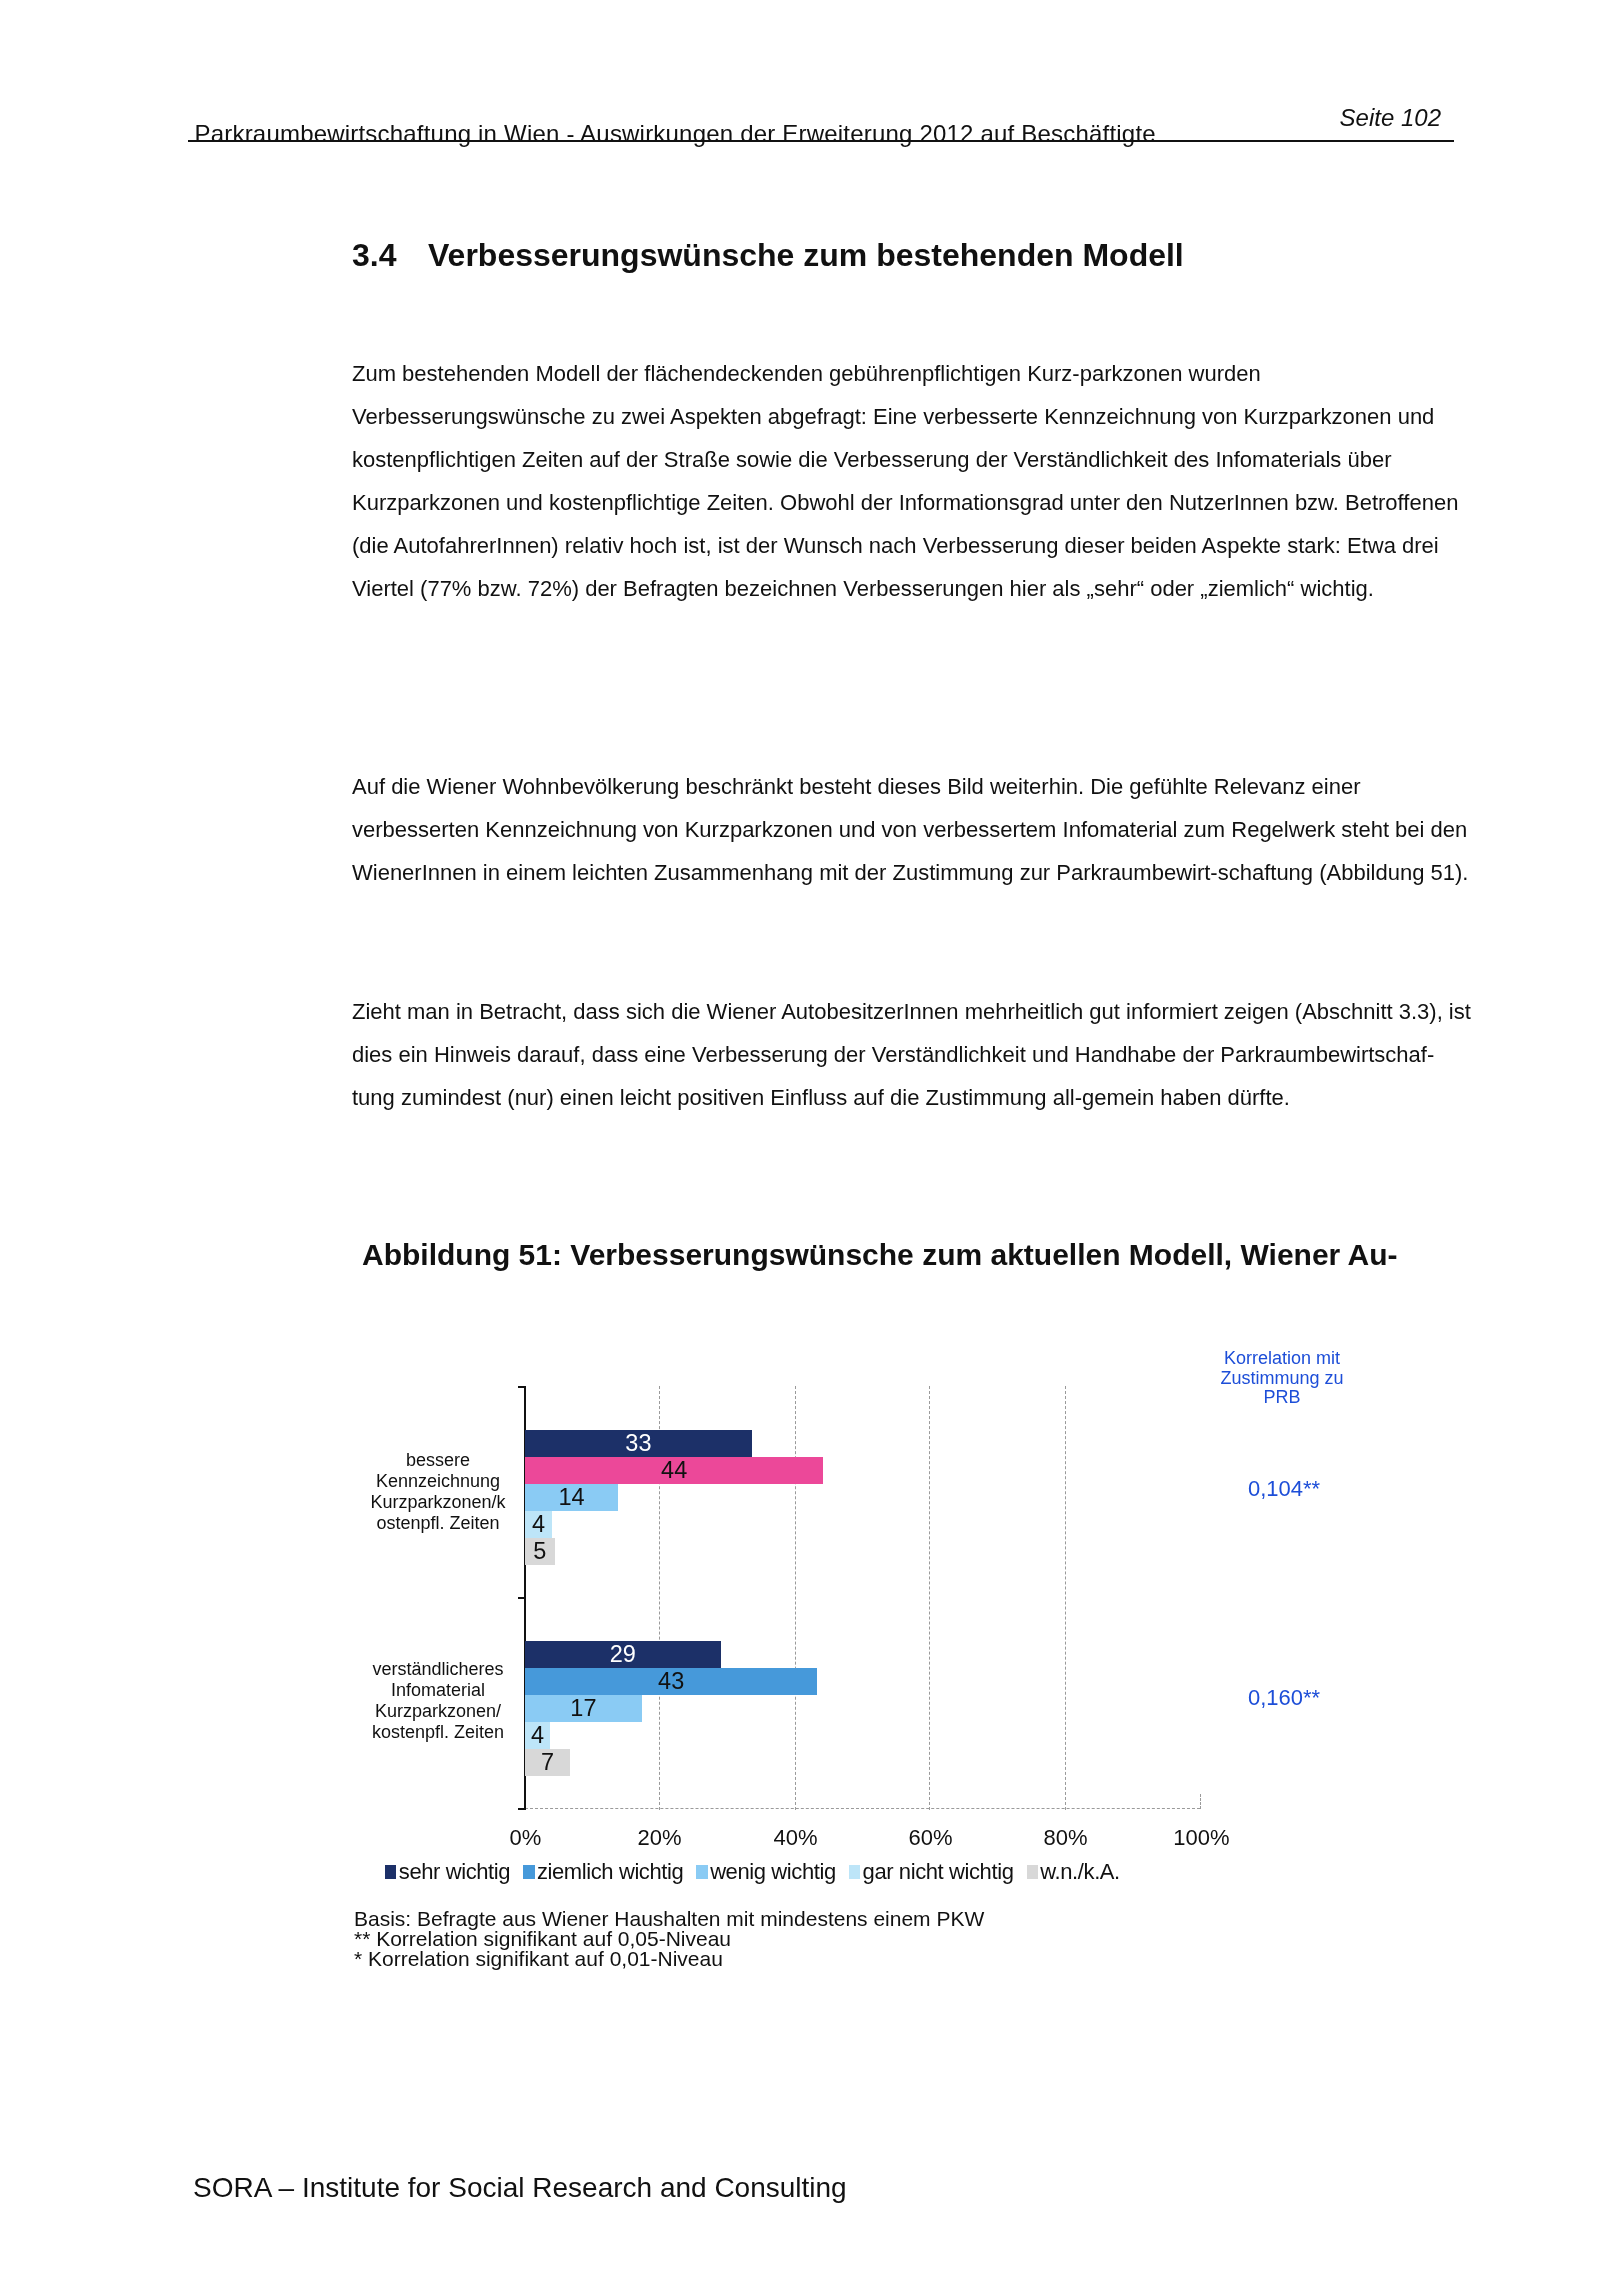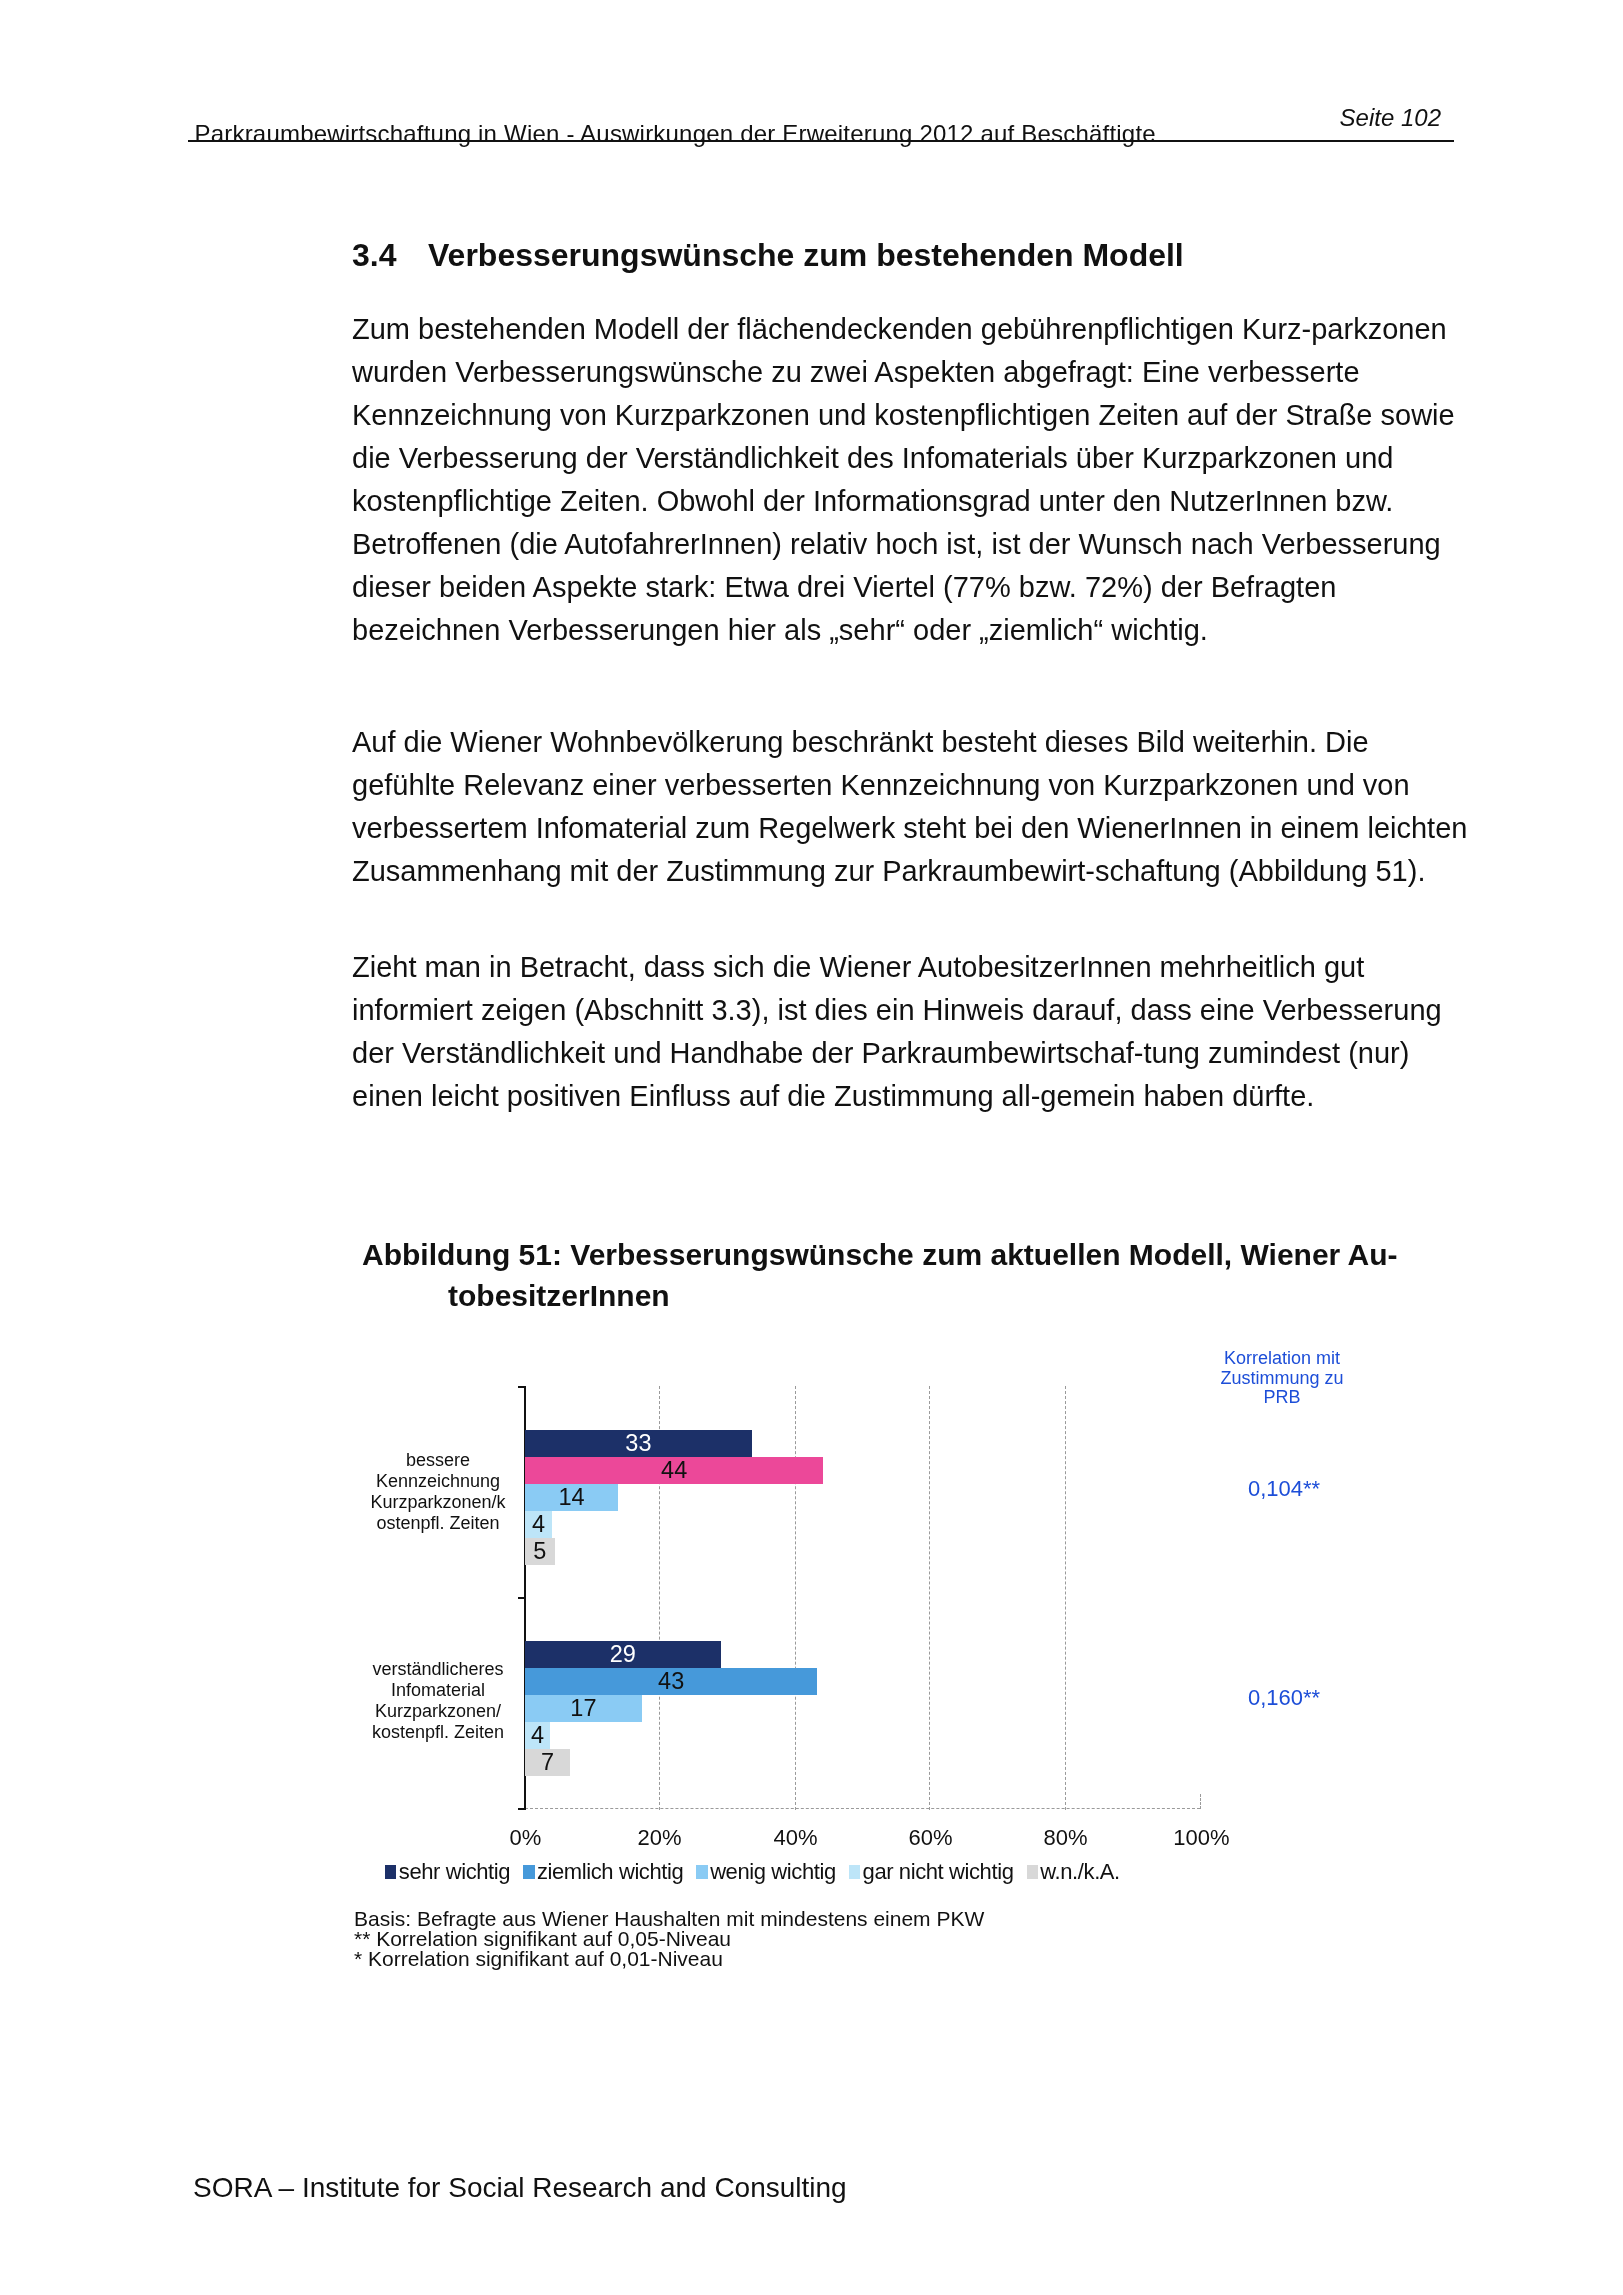--- a/index.html
+++ b/index.html
@@ -11,21 +11,21 @@
   .page-header { left: 188px; top: 104px; width: 1266px; height: 39px; }
   .page-header .title { position: absolute; left: 6.5px; top: 16px; font-size: 24px; letter-spacing: 0.2px; }
   .page-header .pageno { position: absolute; right: 13px; top: 0; font-size: 24px; font-style: italic; }
   .header-rule { left: 188px; top: 140px; width: 1266px; height: 2.4px; background: #111; }
 
   
   .section-heading { left: 352px; top: 237px; font-size: 32px; font-weight: bold; }
   .section-heading .num { display: inline-block; width: 76px; }
 
   
-  .body-text { left: 352px; width: 1120px; font-size: 29px; line-height: 43px; }
+  .body-text { left: 352px; width: 1120px; font-size: 22px; line-height: 43px; margin-top: 44px; }
   .body-text p { margin: 0; }
   .p1 { top: 308px; }
   .p2 { top: 721px; }
   .p3 { top: 946px; }
 
   
   .fig-caption { left: 362px; top: 1234px; width: 1120px; font-size: 30px; font-weight: bold; line-height: 41px; }
   .fig-caption .l2 { padding-left: 86px; display: block; }
 
   
@@ -71,21 +71,20 @@
 </div>
 <div class="abs body-text p2">
   <p>Auf die Wiener Wohnbevölkerung beschränkt besteht dieses Bild weiterhin. Die gefühlte Relevanz einer verbesserten Kennzeichnung von Kurzparkzonen und von verbessertem Infomaterial zum Regelwerk steht bei den WienerInnen in einem leichten Zusammenhang mit der Zustimmung zur Parkraumbewirt-schaftung (Abbildung 51).</p>
 </div>
 <div class="abs body-text p3">
   <p>Zieht man in Betracht, dass sich die Wiener AutobesitzerInnen mehrheitlich gut informiert zeigen (Abschnitt 3.3), ist dies ein Hinweis darauf, dass eine Verbesserung der Verständlichkeit und Handhabe der Parkraumbewirtschaf-tung zumindest (nur) einen leicht positiven Einfluss auf die Zustimmung all-gemein haben dürfte.</p>
 </div>
 
 <div class="abs fig-caption">
   <span>Abbildung 51: Verbesserungswünsche zum aktuellen Modell, Wiener Au-</span>
-  <span class="l2">tobesitzerInnen</span>
 </div>
 
 <div class="abs chart">
 
   <div class="abs corr-header">
     <div>Korrelation mit</div>
     <div>Zustimmung zu</div>
     <div>PRB</div>
   </div>
 

